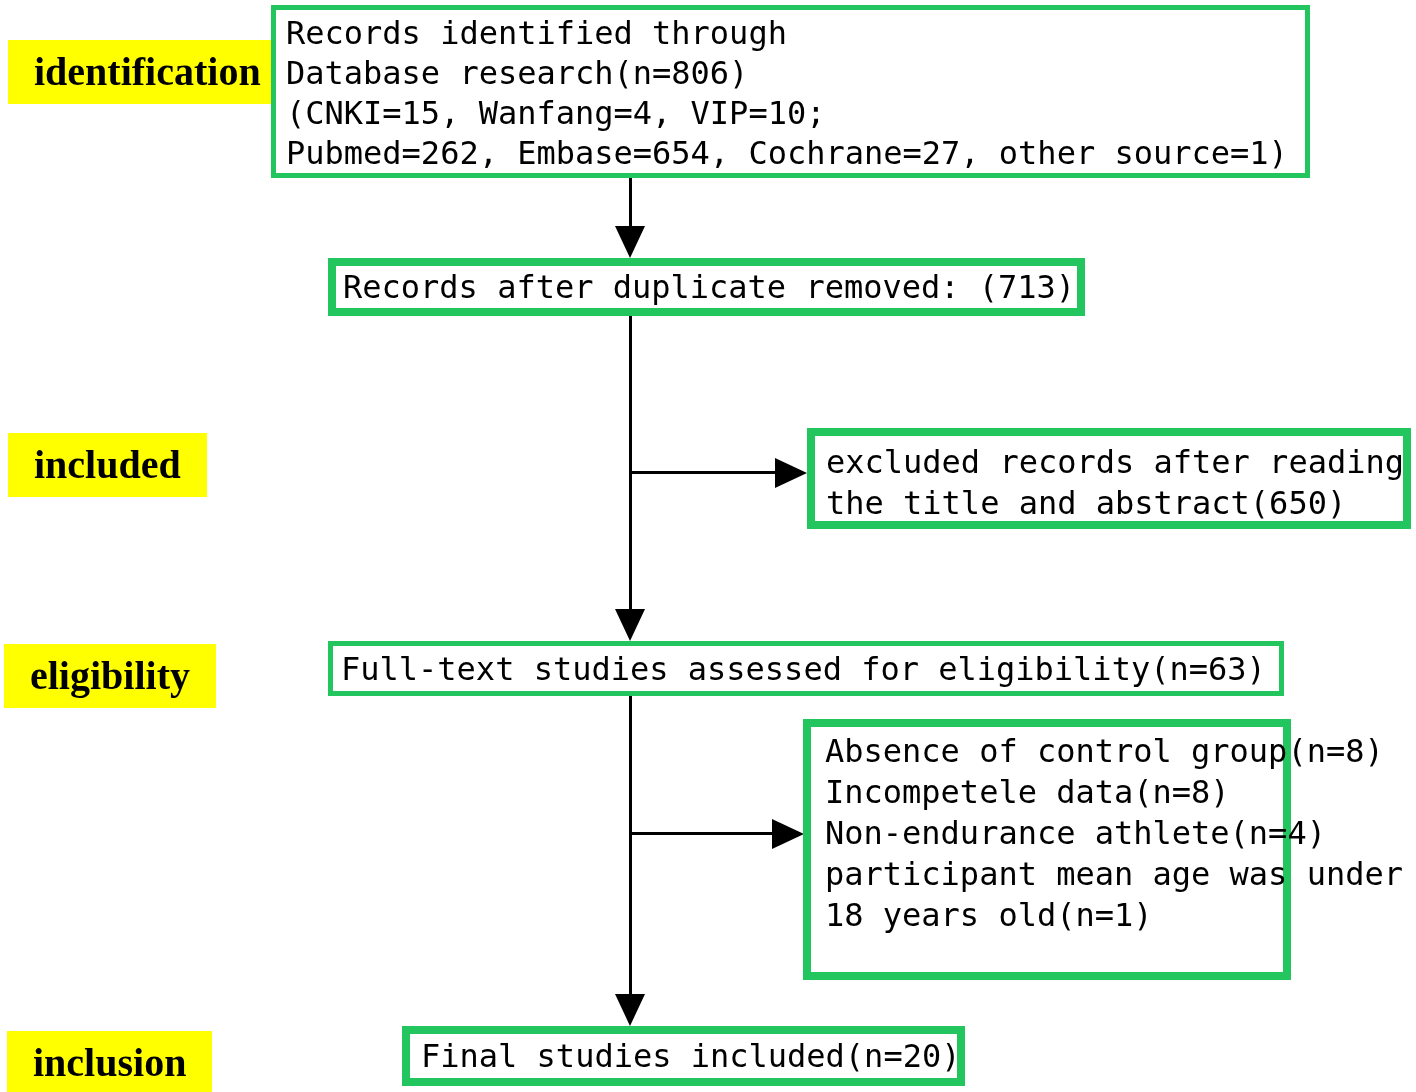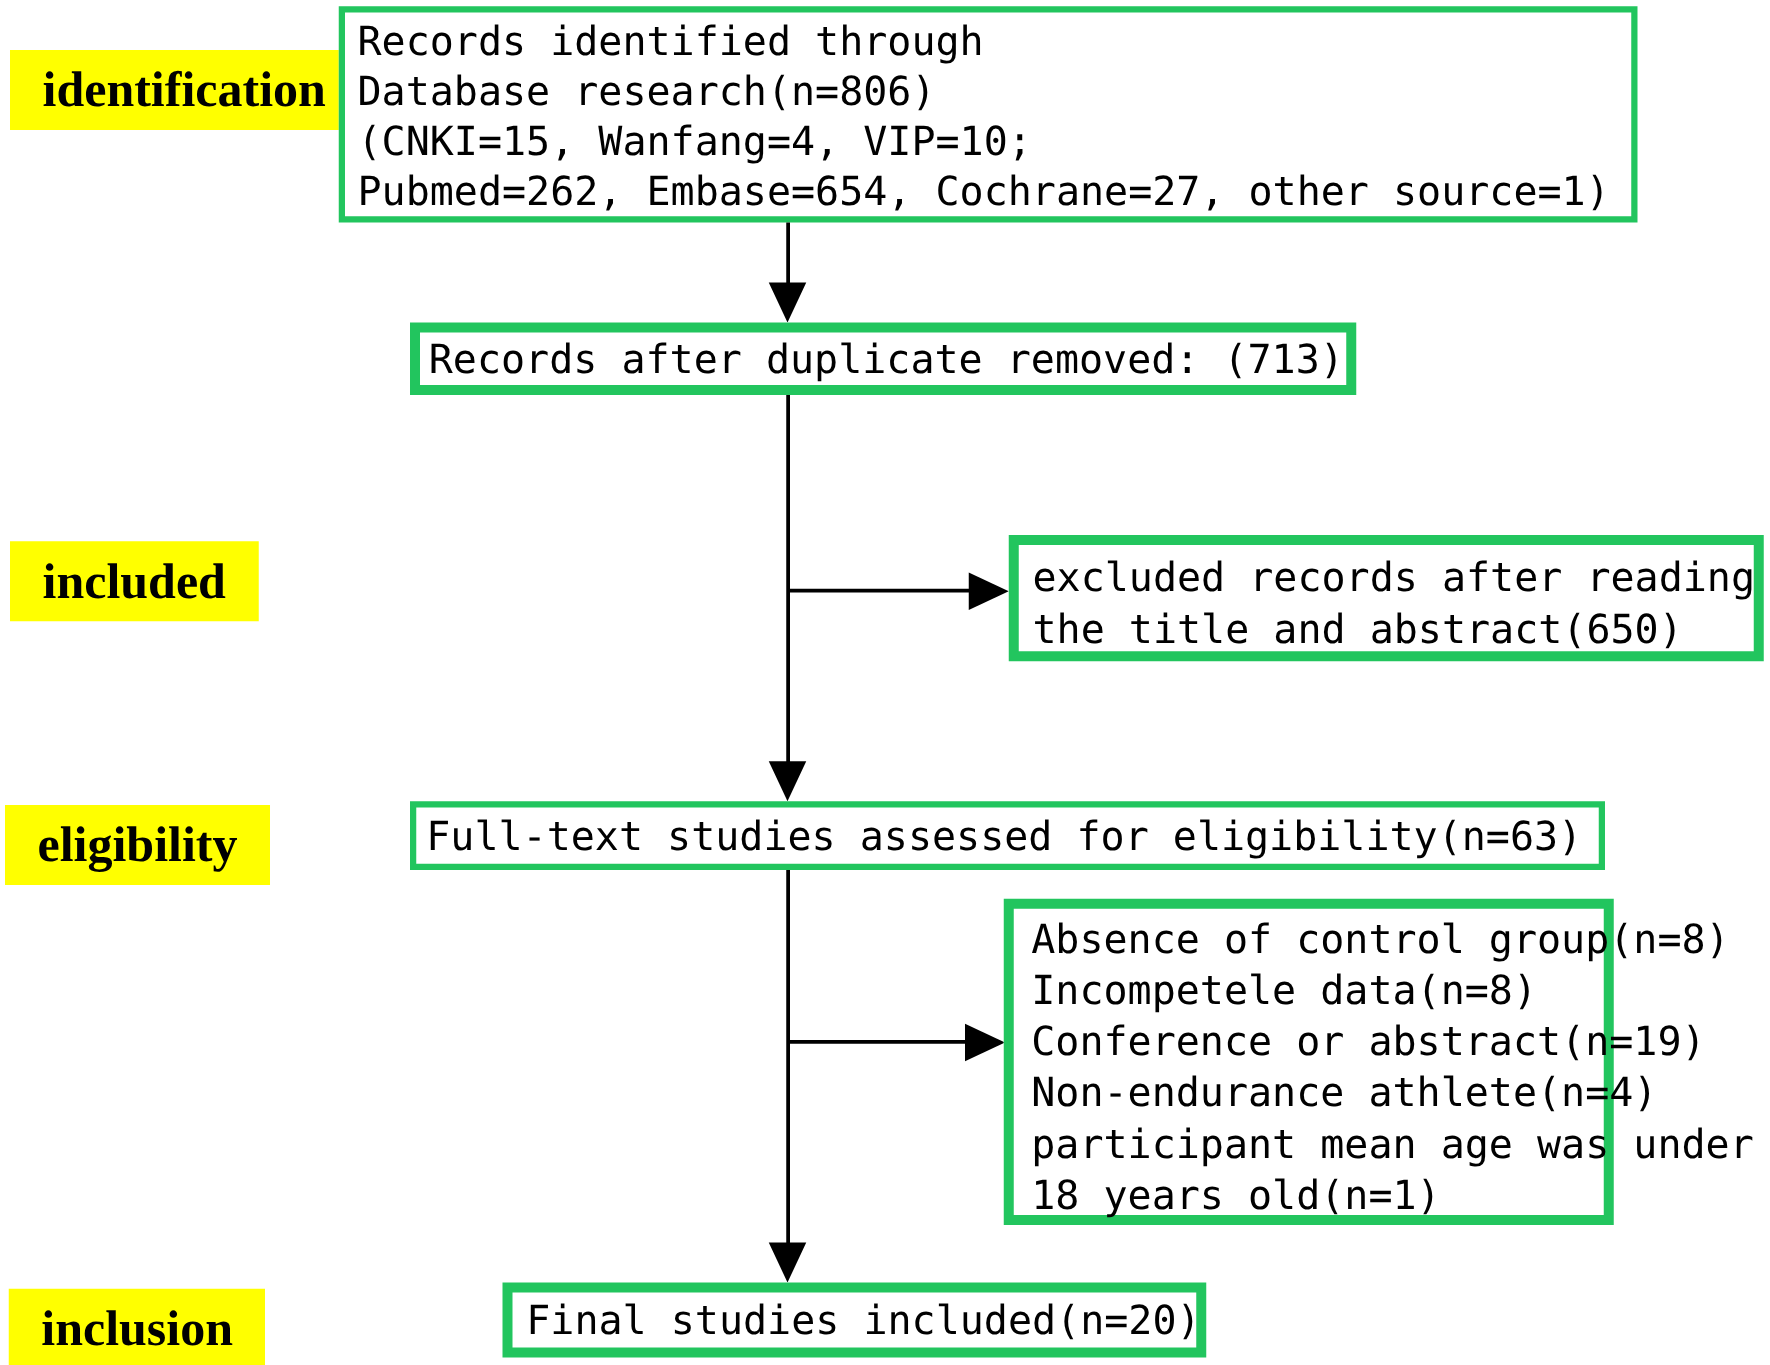--- a/index.html
+++ b/index.html
@@ -116,21 +116,20 @@
   </div>
 
   <div class="vline v3"></div>
   <div class="hline h2"></div>
   <div class="arrow-right ar2"></div>
   <div class="arrow-down ad3"></div>
 
   <div class="fbox box-excl-elig">
     <span class="fline">Absence of control group(n=8)</span>
     <span class="fline">Incompetele data(n=8)</span>
-    <span class="fline">Conference or abstract(n=19)</span>
     <span class="fline">Non-endurance athlete(n=4)</span>
     <span class="fline">participant mean age was under</span>
     <span class="fline">18 years old(n=1)</span>
   </div>
 
   <div class="fbox single box-final">
     <span>Final studies included(n=20)</span>
   </div>
 
 </div>

